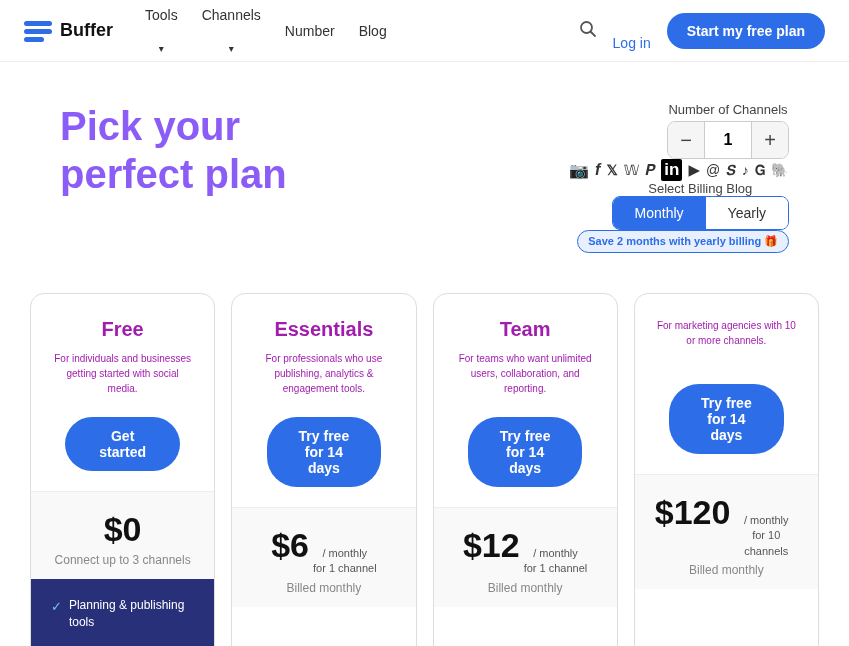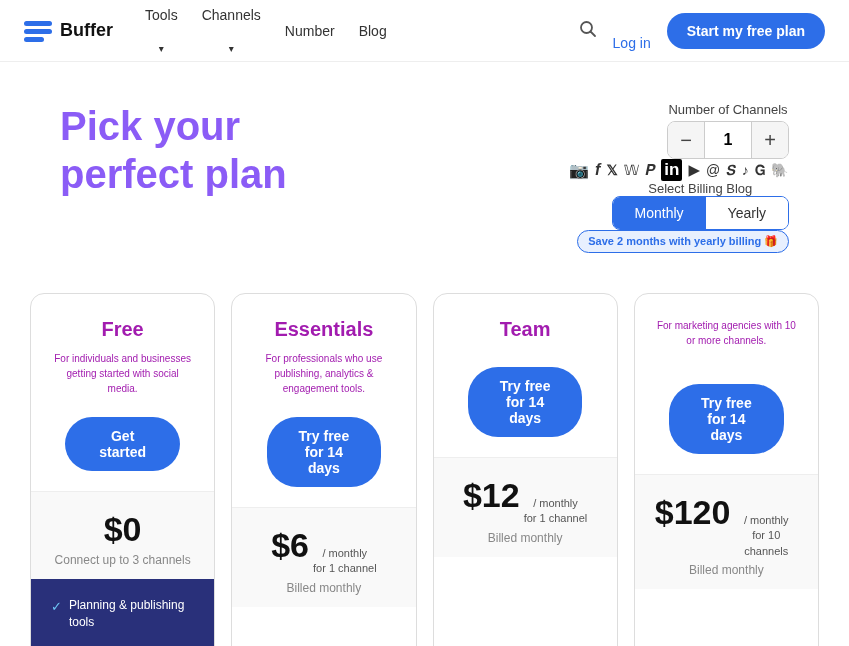--- a/index.html
+++ b/index.html
@@ -201,20 +201,21 @@
           <span class="price-detail">/ monthly<br>for 1 channel</span>
         </div>
         <div class="price-sub">Billed monthly</div>
       </div>
 
     </div>
 
     <div class="card">
       <div class="card-top">
         <div class="card-name">Team</div>
+        <div class="card-desc">For teams who want unlimited users, collaboration, and reporting.</div>
         <button class="card-btn btn-blue">Try free for 14 days</button>
       </div>
       <div class="card-price-section">
         <div class="price-row">
           <span class="price-big">$12</span>
           <span class="price-detail">/ monthly<br>for 1 channel</span>
         </div>
         <div class="price-sub">Billed monthly</div>
       </div>
 

